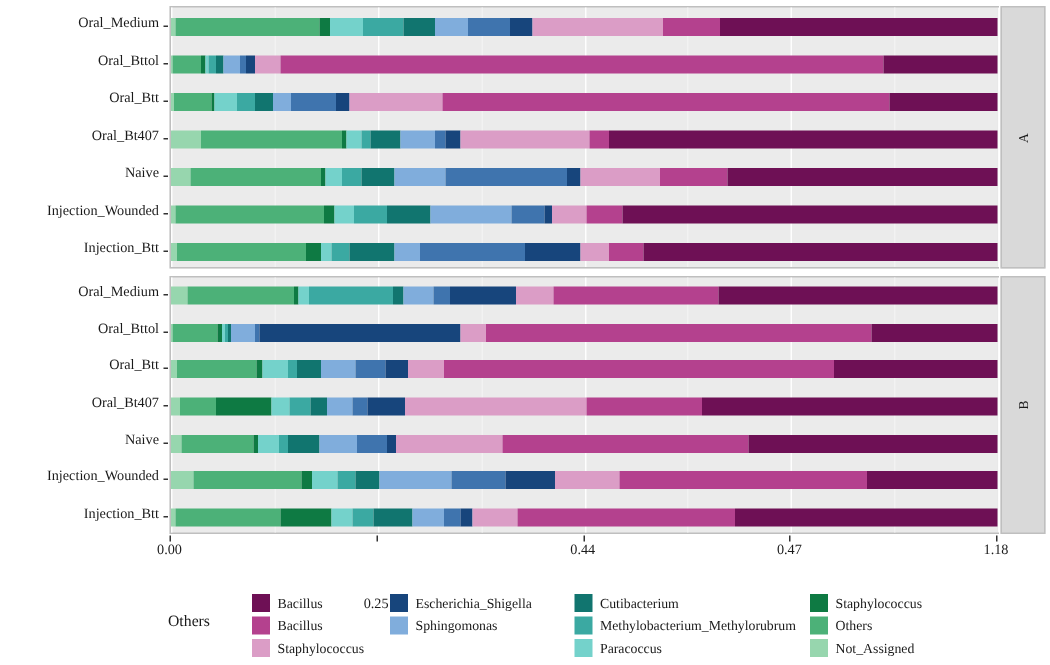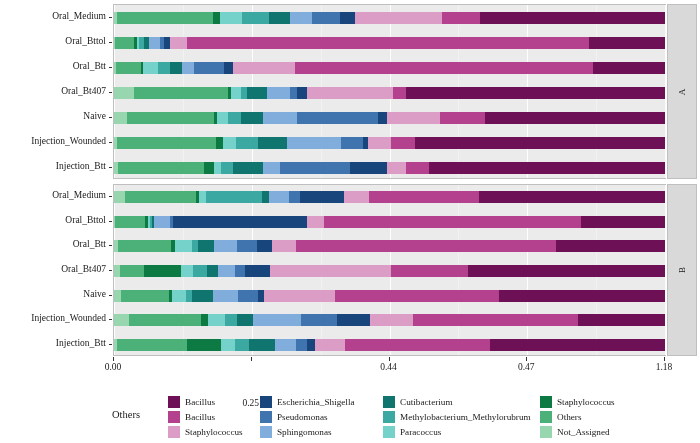--- a/index.html
+++ b/index.html
@@ -393,24 +393,20 @@
           <span class="lgsw" style="background: rgb(219, 157, 198);"></span>
           <span class="lgtx">Staphylococcus</span>
         </div>
       </div>
       <div class="lgcol" style="left: 260px; font-family: Liberation Serif, serif;">
         <div class="lgitem">
           <span class="lgsw" style="background: rgb(23, 69, 124);"></span>
           <span class="lgtx">Escherichia_Shigella</span>
         </div>
         <div class="lgitem">
-          <span class="lgsw" style="background: rgb(63, 116, 174);"></span>
-          <span class="lgtx">Pseudomonas</span>
-        </div>
-        <div class="lgitem">
           <span class="lgsw" style="background: rgb(128, 173, 220);"></span>
           <span class="lgtx">Sphingomonas</span>
         </div>
       </div>
       <div class="lgcol" style="left: 383px;">
         <div class="lgitem">
           <span class="lgsw" style="background: rgb(17, 117, 111);"></span>
           <span class="lgtx">Cutibacterium</span>
         </div>
         <div class="lgitem">

